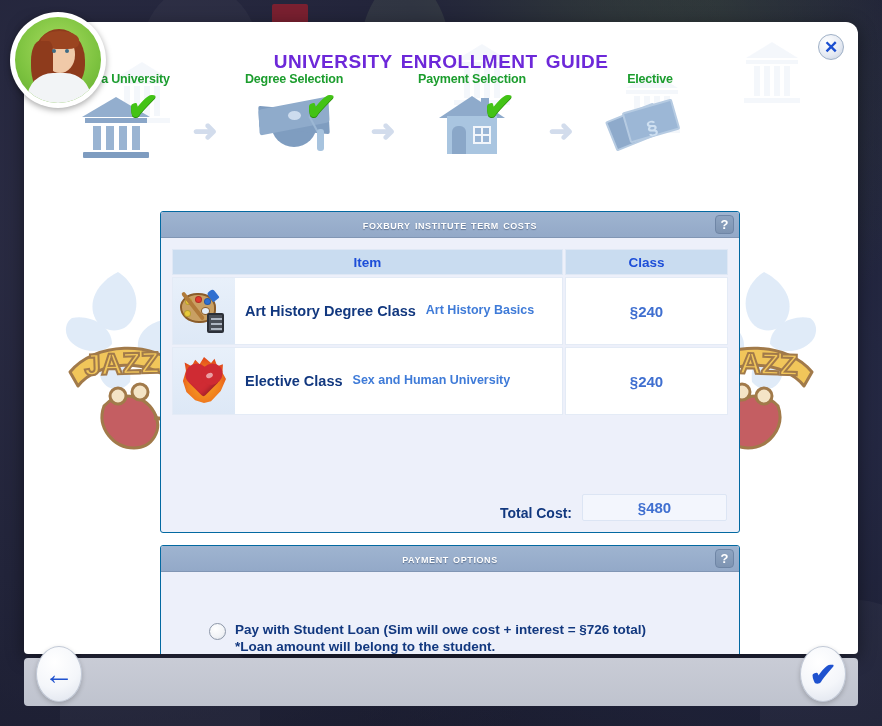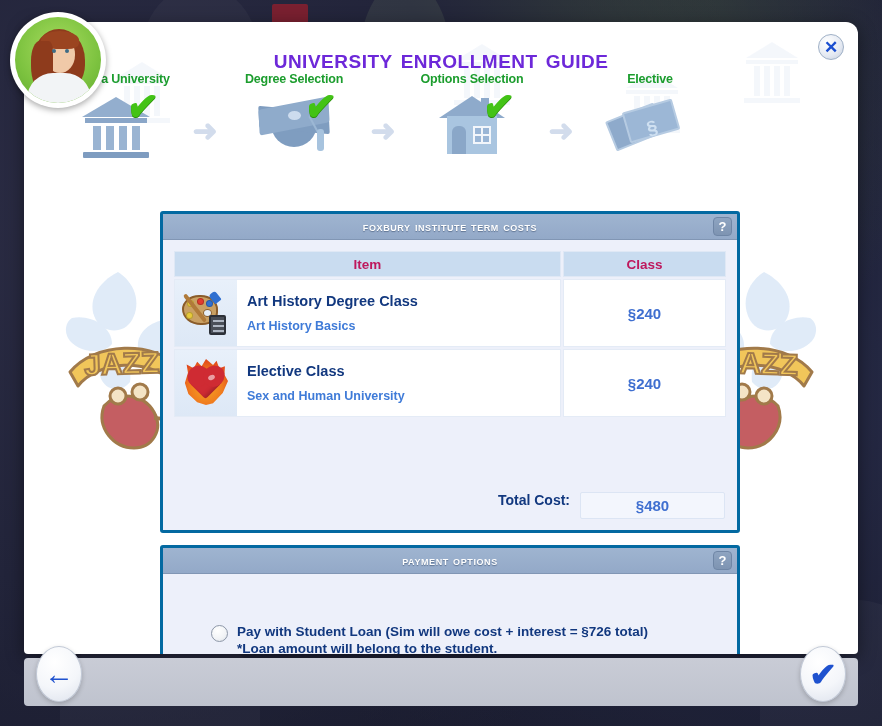--- a/index.html
+++ b/index.html
@@ -201,21 +201,21 @@
   .ic-money .sym {
     position: absolute; left: 40px; top: 22px; color: #cfe0f1; font-size: 19px;
     font-weight: bold; transform: rotate(-16deg);
   }
 
   
   .panel {
     position: absolute;
     left: 136px; width: 580px;
     background: #edf0fa;
-    border: 3px solid #0369a1;
+    border: 1px solid #0369a1;
     border-radius: 3px;
     overflow: hidden;
   }
   .panel-title {
     height: 26px;
     background: linear-gradient(180deg, #9fb4d0 0%, #93a9c8 100%);
     border-bottom: 1px solid #8196b4;
     display: flex; align-items: center; justify-content: center;
     position: relative;
   }
@@ -236,21 +236,21 @@
 
   #costs-panel { top: 189px; height: 322px; }
   #payment-panel { top: 523px; height: 122px; }
 
   
   .tbl { margin: 11px 11px 0 11px; }
   .tbl-head { display: flex; }
   .tbl-head .th {
     background: #c9dcf0;
     border: 1px solid #dfe8f5;
-    color: #be185d; font-weight: bold; font-size: 13.5px;
+    color: #1d4ed8; font-weight: bold; font-size: 13.5px;
     height: 26px; display: flex; align-items: center; justify-content: center; text-align: center;
   }
   .th.item { flex: 1; }
   .th.cost { width: 163px; margin-left: 2px; }
 
   .row { display: flex; margin-top: 2px; height: 68px; }
   .row .cell-item {
     flex: 1; background: #ffffff; border: 1px solid #e4ebf6;
     display: flex; align-items: center; gap: 10px; padding-left: 0;
   }
@@ -258,21 +258,21 @@
     width: 163px; margin-left: 2px; background: #ffffff; border: 1px solid #e4ebf6;
     display: flex; align-items: center; justify-content: center;
     color: #3f6fd0; font-size: 15px; font-weight: bold;
   }
   .row .thumb {
     width: 62px; height: 66px; flex: none;
     background: linear-gradient(180deg, #e8f0fa 0%, #dde8f6 100%);
     display: flex; align-items: center; justify-content: center;
     position: relative; overflow: hidden;
   }
-  .row .texts { display: flex; flex-direction: column; gap: 10px; }
+  .row .texts { display: flex; flex-direction: row; gap: 10px; }
   .row .t1 { font-size: 14.5px; font-weight: bold; color: #12387f; }
   .row .t2 { font-size: 12.5px; font-weight: bold; color: #3f7bd8; }
 
   
   .ic-palette { width: 48px; height: 48px; position: relative; }
   .ic-palette .pal {
     position: absolute; left: 0; top: 6px; width: 36px; height: 30px;
     background: #c9a063; border: 2px solid #8a5c2a; border-radius: 50% 50% 45% 55%;
   }
   .ic-palette .hole {
@@ -323,21 +323,21 @@
   .ic-heart .hrt::before { top: -15px; left: 0; }
   .ic-heart .hrt::after  { top: 0; right: -15px; }
   .ic-heart .shine {
     position: absolute; left: 25px; top: 16px; width: 7px; height: 5px;
     background: rgba(255,255,255,.55); border-radius: 50%; transform: rotate(-25deg);
   }
 
   
   #total-row {
     position: absolute; right: 12px; bottom: 11px;
-    display: flex; align-items: flex-start; gap: 10px;
+    display: flex; align-items: flex-end; gap: 10px;
   }
   #total-label { font-size: 14px; font-weight: bold; color: #12387f; }
   #total-box {
     width: 145px; height: 27px;
     background: #f3f6fd; border: 1px solid #dce5f4; border-radius: 2px;
     display: flex; align-items: center; justify-content: center;
     color: #3f6fd0; font-size: 15px; font-weight: bold;
   }
 
   
@@ -556,21 +556,21 @@
             <div class="tassel"></div>
             <div class="tasselend"></div>
         </div>
         <div class="check">✔</div>
       </div>
     </div>
 
     <div class="arrow">➜</div>
 
     <div class="step">
-      <div class="lbl">Options Selection</div>
+      <div class="lbl">Payment Selection</div>
       <div class="art">
         <div class="ic-house">
           <div class="chim"></div>
             <div class="roof"></div>
             <div class="body"></div>
           <div class="door"></div>
             <div class="win">
               <i></i>
               <i></i>
               <i></i>

